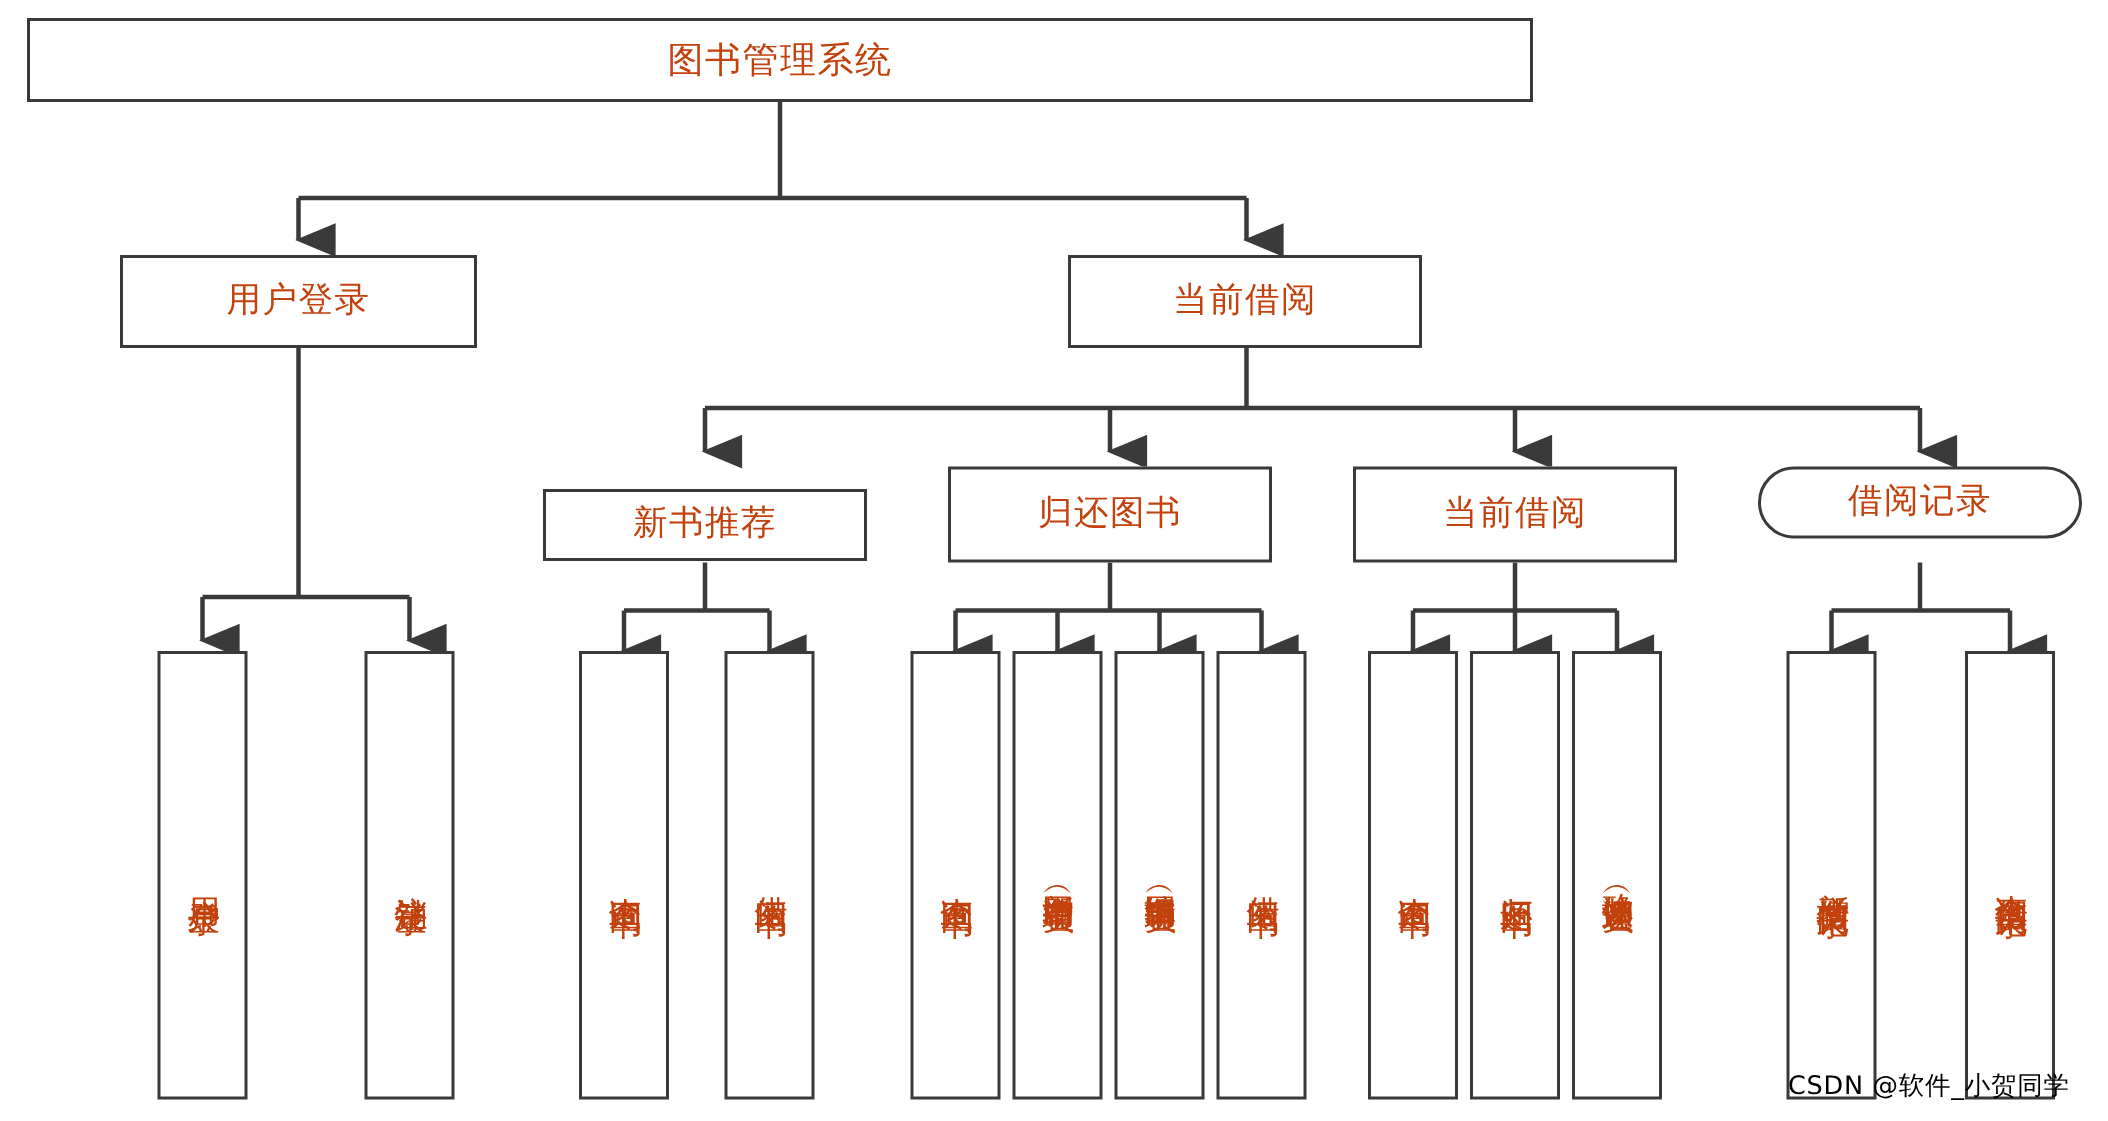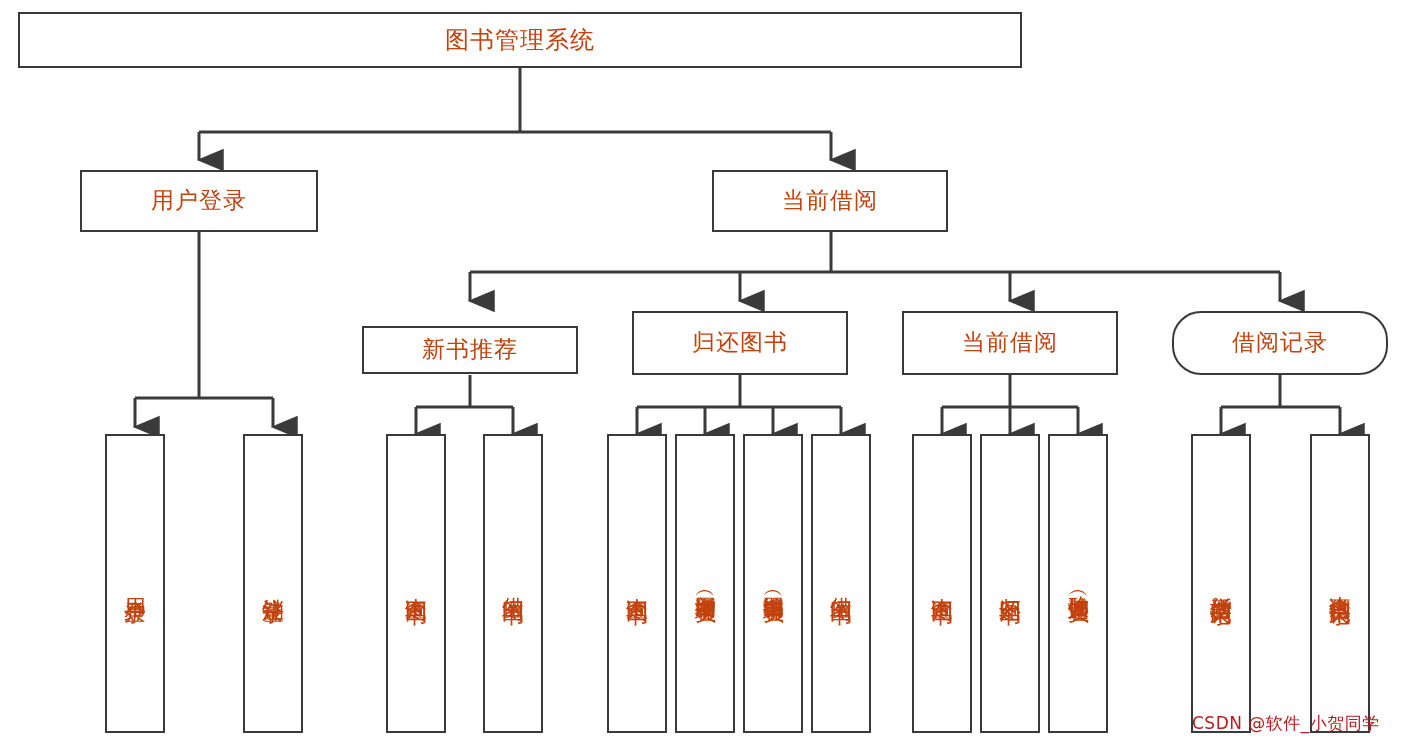--- a/index.html
+++ b/index.html
@@ -59,21 +59,21 @@
   }
   .node-v.tall {
     font-size: 21px;
     letter-spacing: 1px;
   }
   .watermark {
     position: absolute;
     left: 1192px;
     top: 712px;
     font-size: 17px;
-    color: #b91c1c;
+    color: #000000;
     letter-spacing: 0.5px;
     white-space: nowrap;
   }
 </style>
 </head>
 <body>
 
 <div id="canvas">
 
   <svg id="connectors" viewBox="0 0 1405 747" xmlns="http://www.w3.org/2000/svg">
@@ -139,21 +139,21 @@
 
   <div class="node node-h" style="left:362px; top:326px; width:216px; height:48px;">
     <span>新书推荐</span>
   </div>
   <div class="node node-h" style="left:632px; top:311px; width:216px; height:64px;">
     <span>归还图书</span>
   </div>
   <div class="node node-h" style="left:902px; top:311px; width:216px; height:64px;">
     <span>当前借阅</span>
   </div>
-  <div class="node node-h" style="left:1172px; top:311px; width:216px; height:64px;border-radius:29px;">
+  <div class="node node-h" style="left:1172px; top:311px; width:216px; height:48px;border-radius:29px;">
     <span>借阅记录</span>
   </div>
 
   <div class="node node-v" style="left:105px; top:434px; width:60px; height:299px;">
     <span>用户登录</span>
   </div>
   <div class="node node-v" style="left:243px; top:434px; width:60px; height:299px;">
     <span>注销登录</span>
   </div>
 

